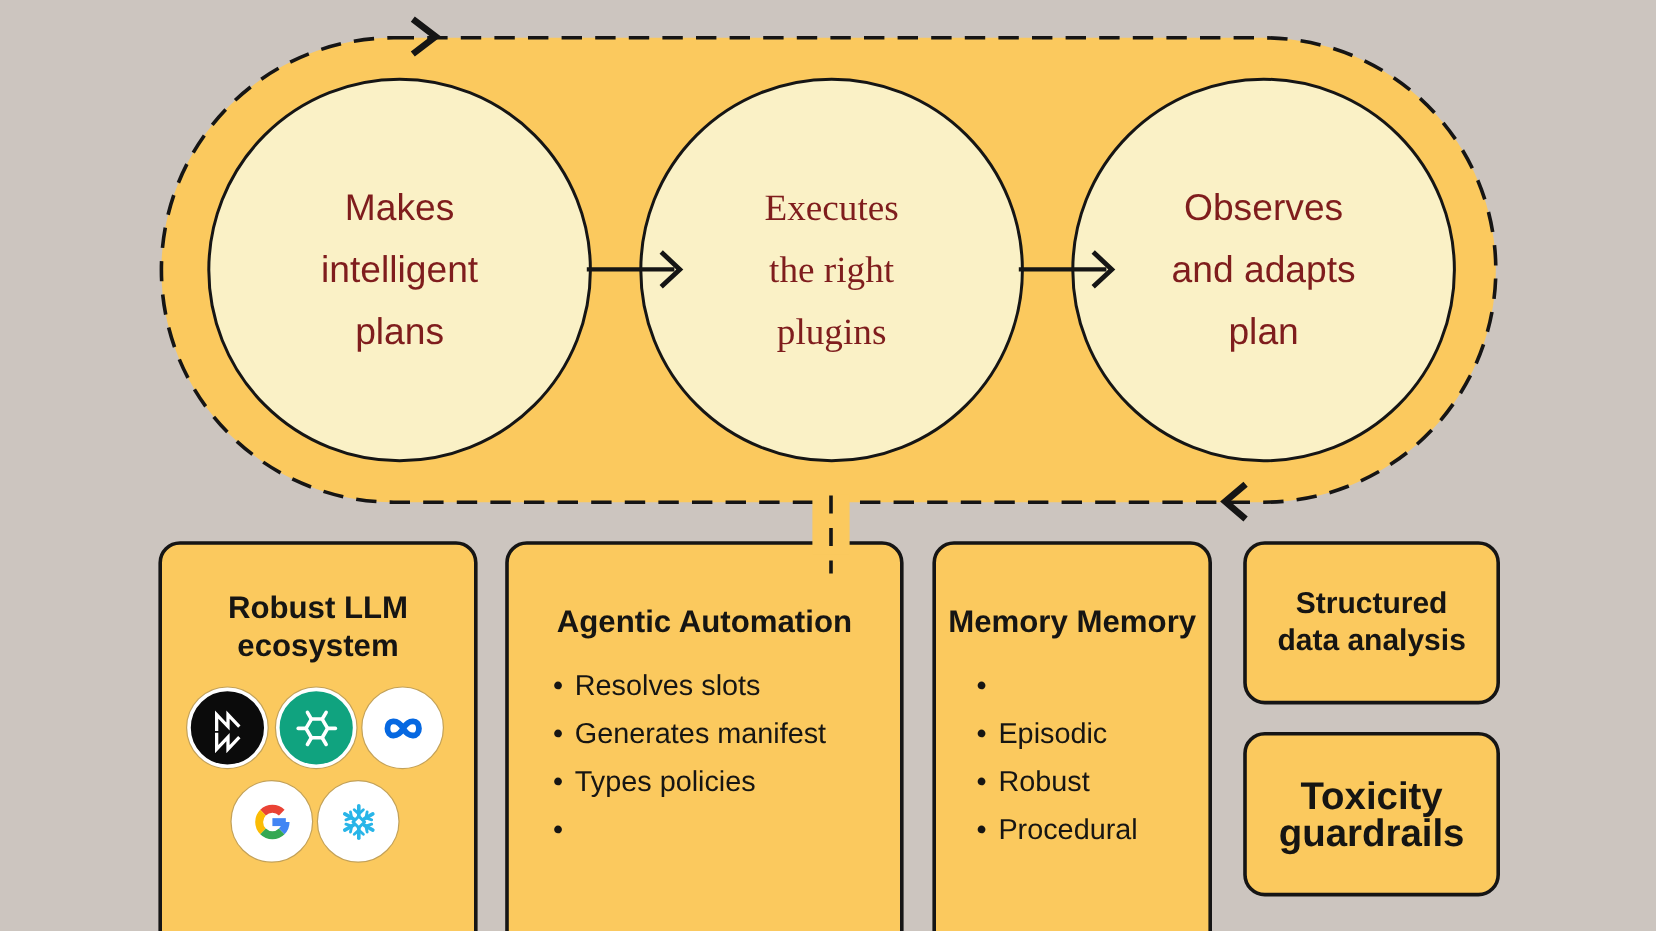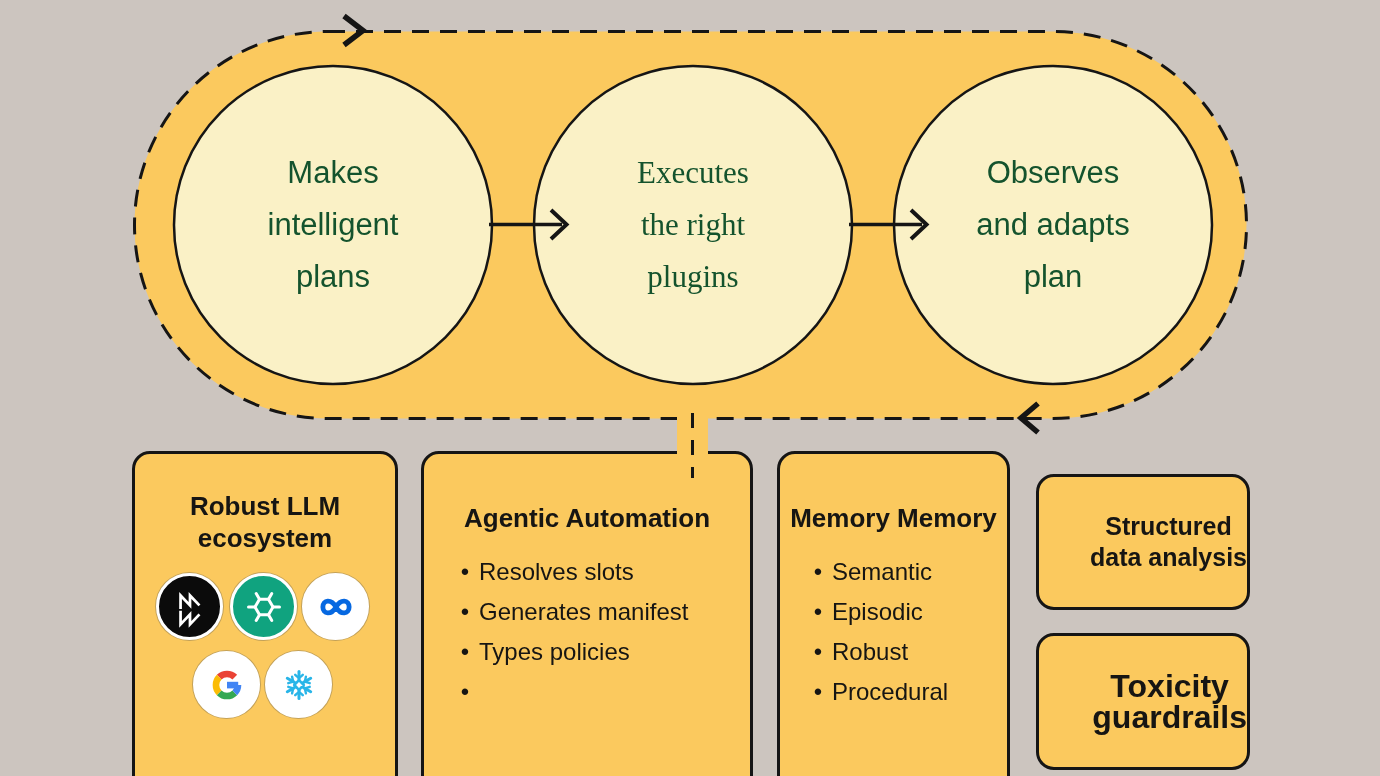--- a/index.html
+++ b/index.html
@@ -8,33 +8,33 @@
     background:#CCC5BF;
     font-family:"Liberation Sans","DejaVu Sans",sans-serif;
     color:#141414;
   }
   .abs{position:absolute;}
   svg{display:block;}
   
   .step-label{
     position:absolute;width:240px;top:147px;height:156px;
     font-size:31px;line-height:52px;text-align:center;
-    white-space:pre-line;color:#14532d;z-index:2;
+    white-space:pre-line;color:#7f1d1d;z-index:2;
   }
   
   .card{
     position:absolute;top:451px;height:375px;box-sizing:border-box;
     background:#FBC95E;border:3px solid #151515;border-radius:18px;
     z-index:2;
   }
   .card-title{
     font-weight:700;font-size:26px;line-height:32px;text-align:center;
     white-space:pre-line;color:#161513;
   }
-  .card.small{height:136px;display:flex;align-items:center;justify-content:flex-end;margin-top:23px;}
+  .card.small{height:136px;display:flex;align-items:center;justify-content:center;}
   .bullet-list{margin:18px 0 0 0;padding:0;list-style:none;}
   .bullet-item{display:flex;align-items:center;height:40px;font-size:24px;color:#161513;}
   .bullet-dot{width:28px;text-align:center;font-size:24px;flex:0 0 28px;}
   .bullet-text{flex:1;}
   
   .logo{
     position:absolute;width:61px;height:61px;border-radius:50%;
     border:3.5px solid #ffffff;box-shadow:0 0 0 1px rgba(90,85,80,.35);
     display:flex;align-items:center;justify-content:center;
   }
@@ -156,21 +156,20 @@
         <span class="bullet-dot">•</span>
         </li>
     </ul>
   </div>
 
   <div class="card" style="left:777px;width:233px;">
     <div class="card-title" style="margin-top:48px;">Memory Memory</div>
     <ul class="bullet-list" style="padding-left:24px;">
       <li class="bullet-item">
         <span class="bullet-dot">•</span>
-        <span class="bullet-text">Semantic</span>
         </li>
       <li class="bullet-item">
         <span class="bullet-dot">•</span>
         <span class="bullet-text">Episodic</span>
         </li>
       <li class="bullet-item">
         <span class="bullet-dot">•</span>
         <span class="bullet-text">Robust</span>
         </li>
       <li class="bullet-item">

